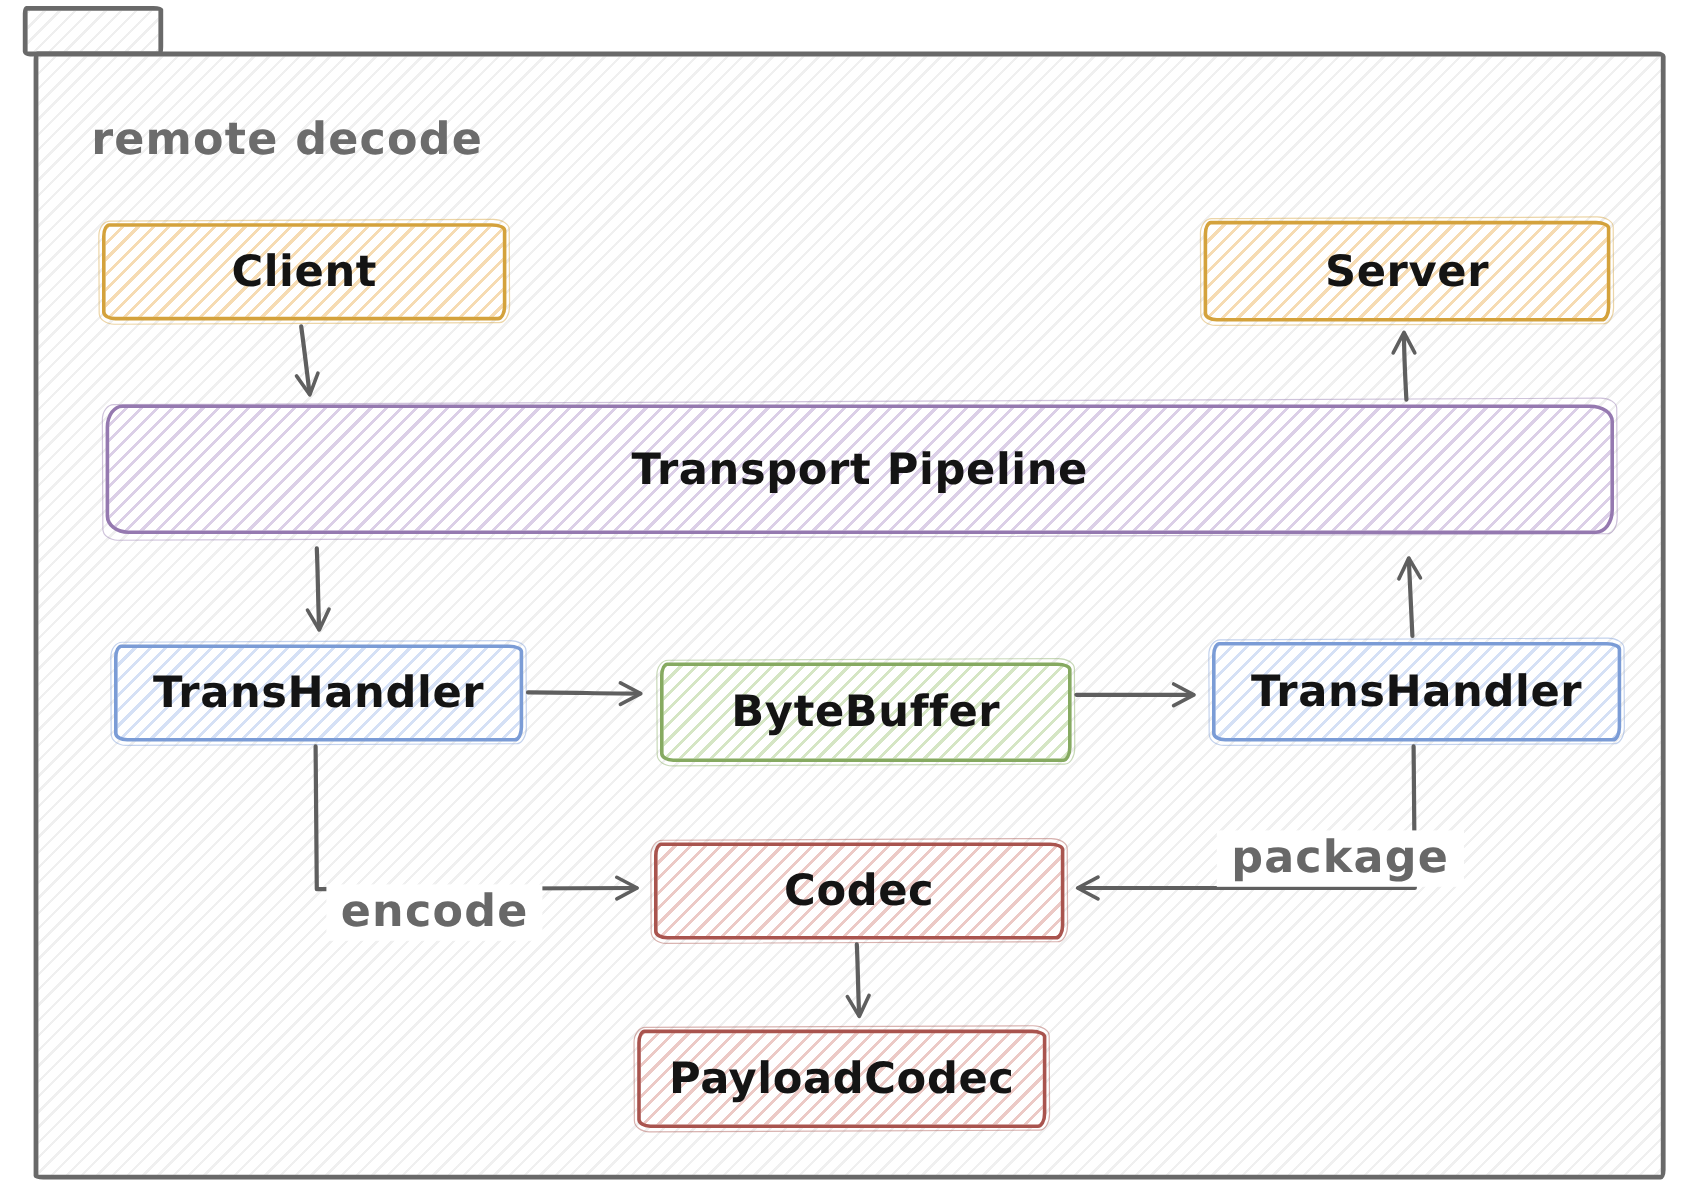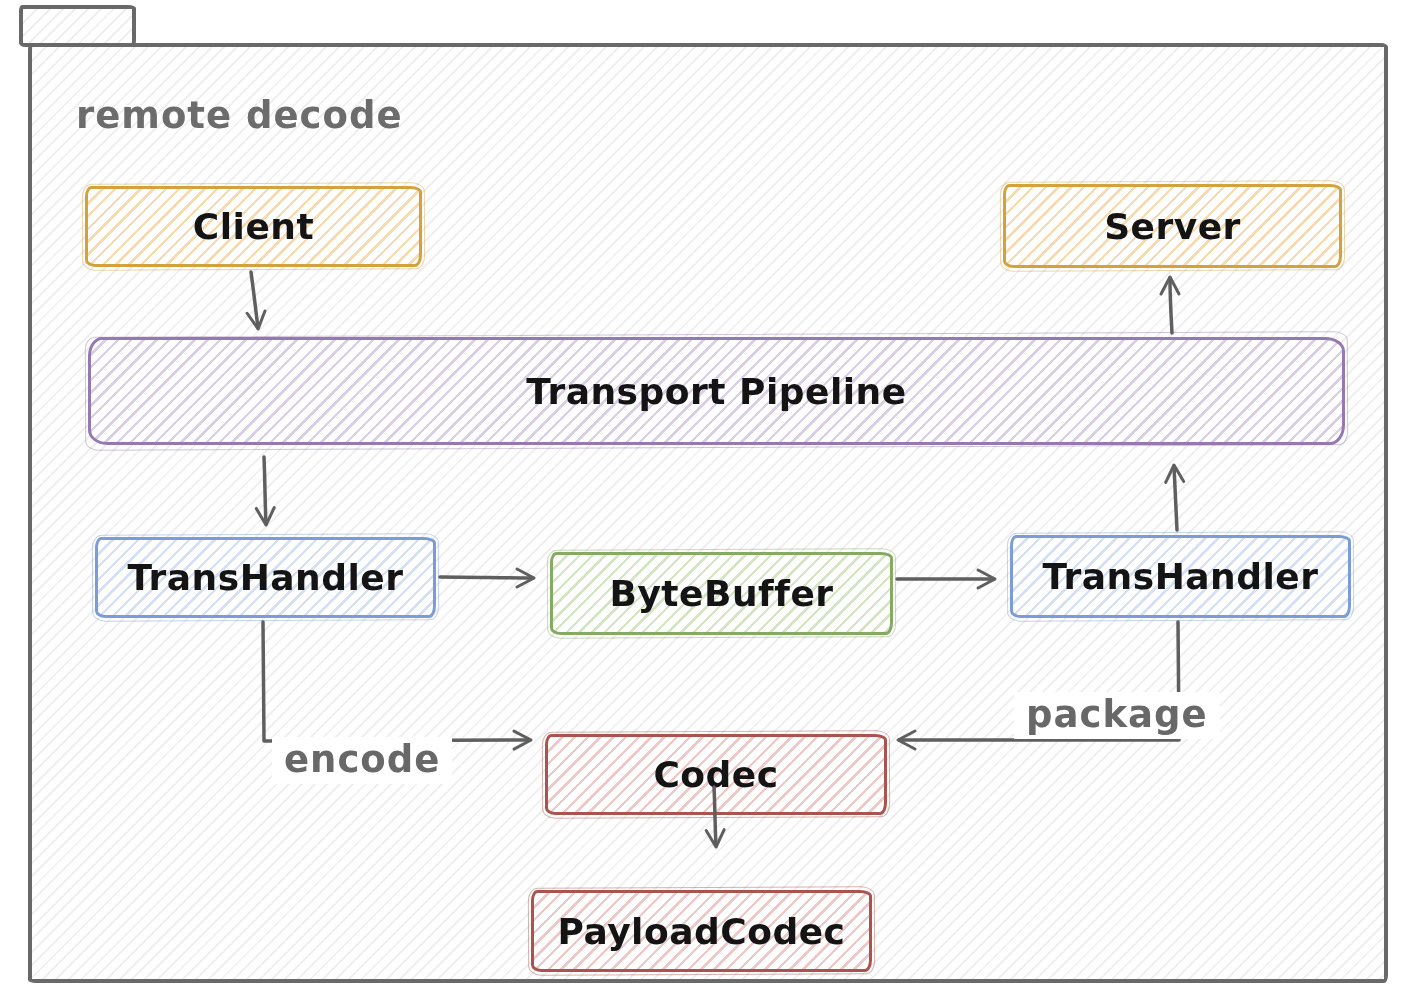--- a/index.html
+++ b/index.html
@@ -57,21 +57,20 @@
     border:3.5px solid #7b9cd6; border-color:#7b9cd6;
     background:repeating-linear-gradient(135deg, rgba(145,175,230,0.38) 0 2.5px, transparent 2.5px 9px), #fff;
   }
   .green {
     border:3.5px solid #86aa61; border-color:#86aa61;
     background:repeating-linear-gradient(135deg, rgba(155,195,115,0.42) 0 2.5px, transparent 2.5px 9px), #fff;
   }
   .red {
     border:3.5px solid #a9544e; border-color:#a9544e;
     background:repeating-linear-gradient(135deg, rgba(205,115,105,0.38) 0 2.5px, transparent 2.5px 9px), #fff;
-    margin-top:32px;
   }
 
   #n-client       { left:85px;   top:186px; width:337px;  height:81px; }
   #n-server       { left:1003px; top:184px; width:339px;  height:84px; }
   #n-pipeline     { left:88px;   top:337px; width:1257px; height:108px;
                     border-radius:14px 20px 15px 19px / 19px 14px 20px 15px; }
   #n-trans-left   { left:95px;   top:537px; width:341px;  height:81px; }
   #n-bytebuffer   { left:550px;  top:552px; width:343px;  height:83px; }
   #n-trans-right  { left:1010px; top:535px; width:341px;  height:83px; }
   #n-codec        { left:545px;  top:702px; width:342px;  height:81px; }

